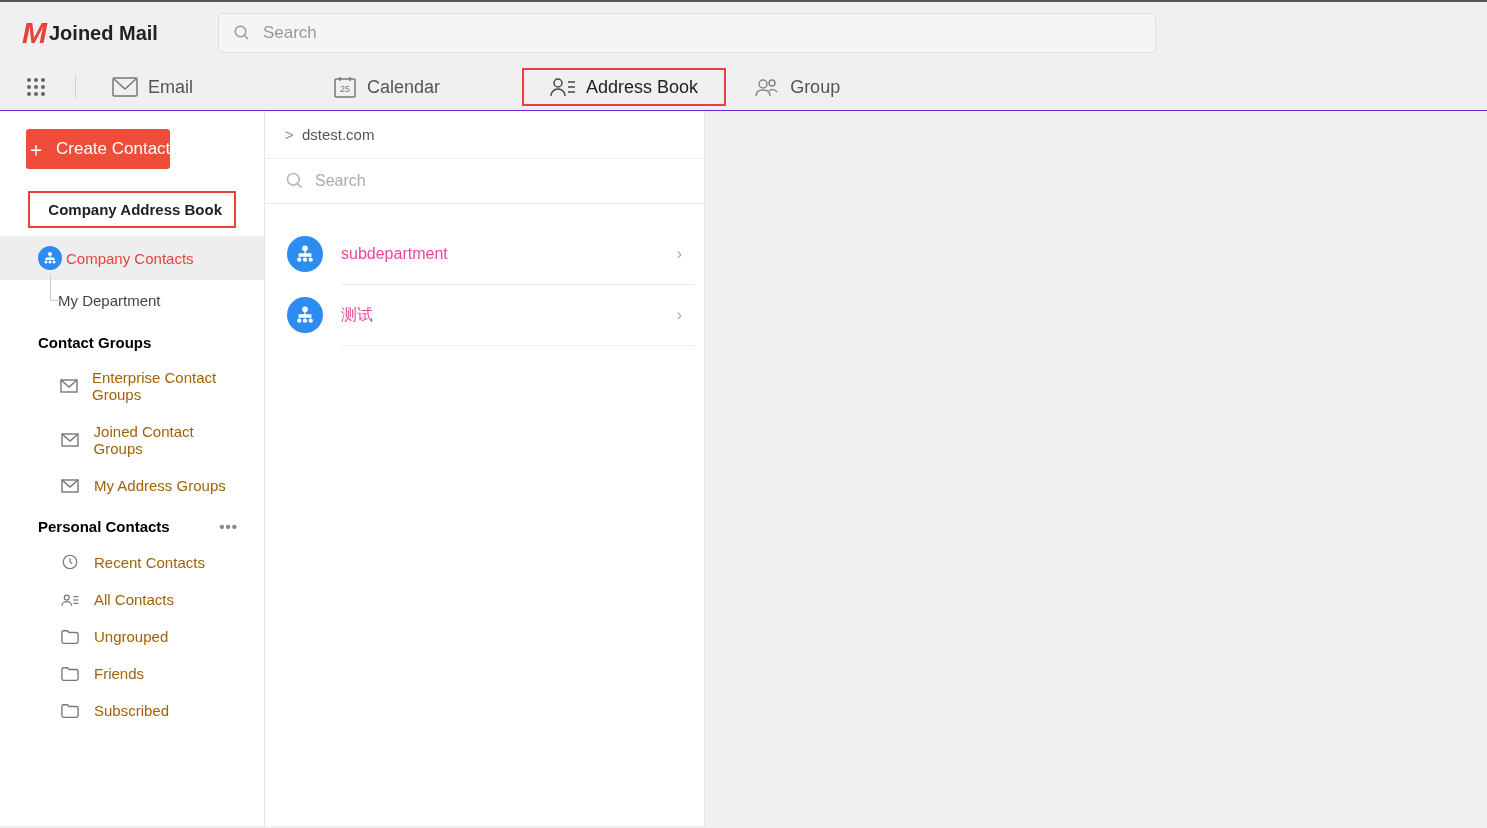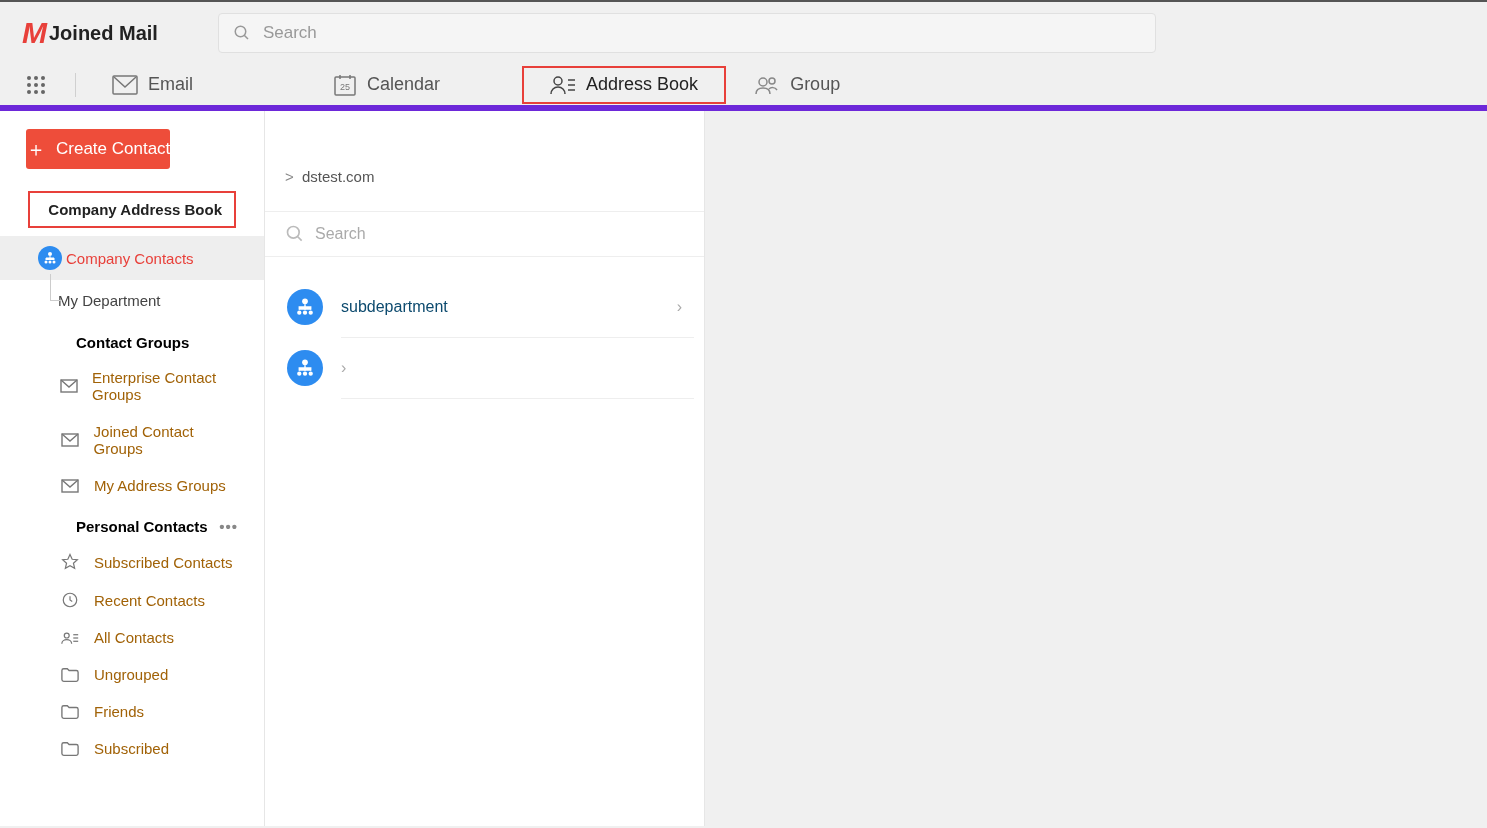--- a/index.html
+++ b/index.html
@@ -52,21 +52,21 @@
     font-size: 17px;
     color: #666;
     outline: none;
   }
   .search-top input::placeholder { color: #999; }
   .tabbar {
     height: 47px;
     display: flex;
     align-items: center;
     padding-left: 27px;
-    border-bottom: 6px solid #6d28d9;
+    border-bottom: 1px solid #6d28d9;
     background: #f0f0f0;
     gap: 0;
     text-align: right;
   }
   .apps-grid {
     width: 18px; height: 18px;
     display: grid;
     grid-template-columns: repeat(3, 4px);
     grid-template-rows: repeat(3, 4px);
     gap: 3px;
@@ -165,41 +165,39 @@
     width: 12px; height: 1px;
     background: #ccc;
   }
   .section-head {
     display: flex;
     align-items: center;
     justify-content: space-between;
     padding: 14px 26px 8px 38px;
     font-weight: 700;
     font-size: 15px;
-    margin-left: 38px;
   }
   .more-dots { color:#888; letter-spacing:1px; font-weight:700; }
   .side-generic {
     display:flex; align-items:center; gap:14px;
     padding: 10px 20px 10px 60px;
     font-size: 15px; color:#a16207; cursor:pointer;
   }
   .side-generic .ico { width:20px; display:flex; justify-content:center; color:#666; }
   .content {
     flex: 0 0 440px;
     background:#fff;
     border-right:1px solid #e6e6e6;
     display:flex; flex-direction:column;
   }
   .breadcrumb {
-    padding: 26px 20px;
+    padding: 15px 20px;
     font-size: 15px;
     color:#555;
     border-bottom:1px solid #eee;
-    margin-top:31px;
   }
   .breadcrumb .chev { color:#888; margin-right:4px; }
   .content-search {
     display:flex; align-items:center; gap:10px;
     padding: 12px 20px;
     border-bottom:1px solid #eee;
   }
   .content-search input {
     border:none; outline:none; font-size:16px; color:#666; flex:1;
   }
@@ -212,21 +210,21 @@
     cursor:pointer;
     position:relative;
   }
   .dept-row .tree-icon {
     width:36px; height:36px;
     background:#2d8cf0; border-radius:50%;
     display:flex; align-items:center; justify-content:center;
     flex-shrink:0;
   }
   .dept-row .label {
-    font-size:16px; color:#0c4a6e; flex:1;
+    font-size:16px; color:#ec4899; flex:1;
   }
   .dept-row .chevron { color:#aaa; font-size:16px; }
   .dept-divider {
     height:1px; background:#eee; margin-left: 76px; margin-right: 10px;
   }
   .filler { flex:1; background:#f0f0f0; }
   svg { display:block; }
 </style>
 </head>
 <body>
@@ -352,28 +350,20 @@
           </svg>
       </span>
       <span>My Address Groups</span>
     </div>
 
     <div class="section-head">
       <span>Personal Contacts</span>
       <span class="more-dots">•••</span>
     </div>
 
-    <div class="side-generic">
-      <span class="ico">
-        <svg width="18" height="18" viewBox="0 0 24 24" fill="none" stroke="#777" stroke-width="1.6">
-            <path d="M12 2l2.9 6.3 6.9.6-5.2 4.7 1.6 6.8L12 17l-6.2 3.4 1.6-6.8L2.2 8.9l6.9-.6z"></path>
-          </svg>
-      </span>
-      <span>Subscribed Contacts</span>
-    </div>
     <div class="side-generic">
       <span class="ico">
         <svg width="18" height="18" viewBox="0 0 24 24" fill="none" stroke="#777" stroke-width="1.6">
             <circle cx="12" cy="12" r="9"></circle>
             <path d="M12 7v5l3 2"></path>
           </svg>
       </span>
       <span>Recent Contacts</span>
     </div>
     <div class="side-generic">
@@ -444,20 +434,21 @@
       <div class="dept-row">
         <div class="tree-icon">
           <svg width="20" height="20" viewBox="0 0 14 14" fill="#fff">
               <circle cx="7" cy="3" r="2"></circle>
               <circle cx="3" cy="11" r="1.5"></circle>
               <circle cx="7" cy="11" r="1.5"></circle>
               <circle cx="11" cy="11" r="1.5"></circle>
               <path d="M7 5v2M3 9V7h8v2M7 7v2" stroke="#fff" stroke-width="1"></path>
             </svg>
         </div>
+        <span class="label">测试</span>
         <span class="chevron">›</span>
       </div>
       <div class="dept-divider"></div>
     </div>
   </div>
 
   <div class="filler"></div>
 </div>
 
 </body></html>

